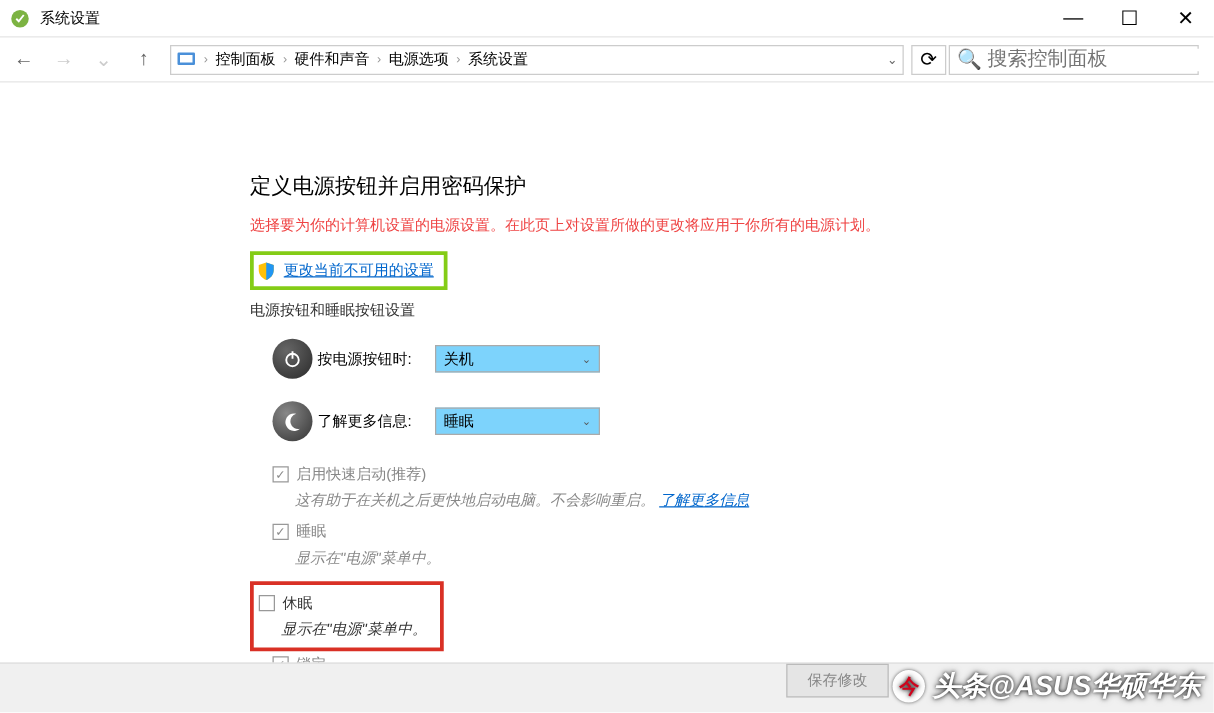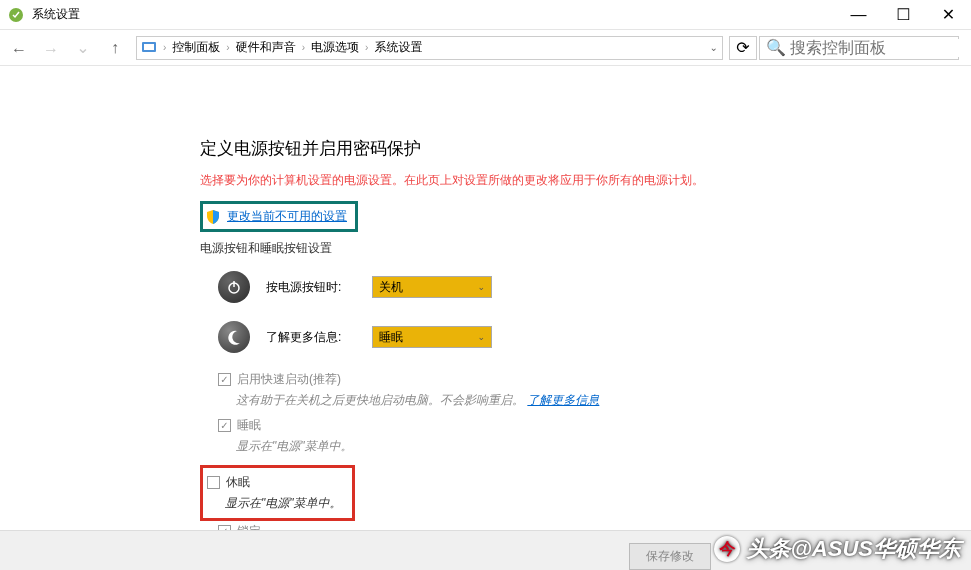--- a/index.html
+++ b/index.html
@@ -24,42 +24,42 @@
     .search-box input { border: none; outline: none; flex: 1; font-size: 16px; }
     .search-icon { color: #888; margin-right: 4px; }
     
     .content { padding: 30px 0 0 200px; }
     .main-heading { color: #000000; font-size: 17px; font-weight: normal; margin-bottom: 12px; margin-top: 41px; }
     .description { font-size: 12px; color: #ef4444; margin-bottom: 12px; }
     .admin-link-row { display: flex; align-items: center; gap: 6px; margin-bottom: 14px; }
     .shield-icon { width: 16px; height: 16px; }
     .admin-link { color: #0066cc; font-size: 12px; text-decoration: underline; cursor: pointer; }
     
-    .red-box { border: 3px solid #0f766e; padding: 4px 8px 4px 2px; display: inline-flex; }
+    .red-box { border: 3px solid #84cc16; padding: 4px 8px 4px 2px; display: inline-flex; }
     .red-box2 { border: 3px solid #d93025; padding: 6px 10px 6px 4px; display: inline-block; margin: 2px 0; }
     
     .section-title { font-size: 12px; color: #333; margin: 8px 0 14px 0; }
-    .button-row { display: flex; align-items: center; gap: 16px; margin-left: 18px; margin-bottom: 18px; }
+    .button-row { display: flex; align-items: center; gap: 4px; margin-left: 18px; margin-bottom: 18px; }
     .round-icon { width: 32px; height: 32px; border-radius: 50%; display: flex; align-items: center; justify-content: center; }
     .power-icon { background: radial-gradient(circle at 35% 30%, #666, #2a2a2a); }
     .sleep-icon { background: radial-gradient(circle at 35% 30%, #888, #333); }
     .button-label { font-size: 12px; width: 90px; }
-    .dropdown { width: 120px; height: 22px; border: 1px solid #aaa; background: #eab308; font-size: 12px; padding: 0 6px; display: flex; align-items: center; justify-content: space-between; cursor: pointer; }
+    .dropdown { width: 132px; height: 22px; border: 1px solid #aaa; background: #7dd3fc; font-size: 12px; padding: 0 6px; display: flex; align-items: center; justify-content: space-between; cursor: pointer; }
     .dd-arrow { font-size: 9px; color: #555; }
     
     .shutdown-section { margin-top: 18px; }
     .checkbox-row { margin-left: 18px; margin-bottom: 4px; }
     .cb-line { display: flex; align-items: center; gap: 6px; font-size: 12px; color: #888; }
     .cb-line.dark { color: #333; }
     .cb { width: 13px; height: 13px; border: 1px solid #999; display: inline-flex; align-items: center; justify-content: center; font-size: 10px; color: #888; }
     .cb.unchecked { color: transparent; }
     .cb-desc { font-size: 12px; color: #888; margin-left: 36px; margin-bottom: 8px; font-style: italic; }
     .learn-link { color: #0066cc; text-decoration: underline; cursor: pointer; }
     
-    .footer { position: absolute; bottom: 0; left: 0; right: 0; height: 40px; background: #f0f0f0; border-top: 1px solid #ddd; display: flex; align-items: flex-end; justify-content: flex-end; padding-right: 260px; }
+    .footer { position: absolute; bottom: 0; left: 0; right: 0; height: 40px; background: #f0f0f0; border-top: 1px solid #ddd; display: flex; align-items: flex-start; justify-content: flex-end; padding-right: 260px; }
     .save-btn { padding: 4px 16px; border: 1px solid #bbb; background: #e5e5e5; font-size: 12px; color: #888; cursor: default; }
     
     .watermark { position: absolute; bottom: 6px; right: 10px; font-size: 22px; color: #fff; font-style: italic; font-weight: bold; text-shadow: 0 0 3px rgba(0,0,0,0.8), 0 0 6px rgba(0,0,0,0.6); pointer-events: none; display: flex; align-items: center; gap: 6px; }
     .wm-logo { width: 26px; height: 26px; border-radius: 50%; background: #fff; display:flex; align-items:center; justify-content:center; color:#d0021b; font-size:16px; font-style:normal; box-shadow: 0 0 3px rgba(0,0,0,0.6);}
   </style>
 </head>
 <body>
 
 <div class="titlebar">
   <svg class="titlebar-icon" viewBox="0 0 16 16">

